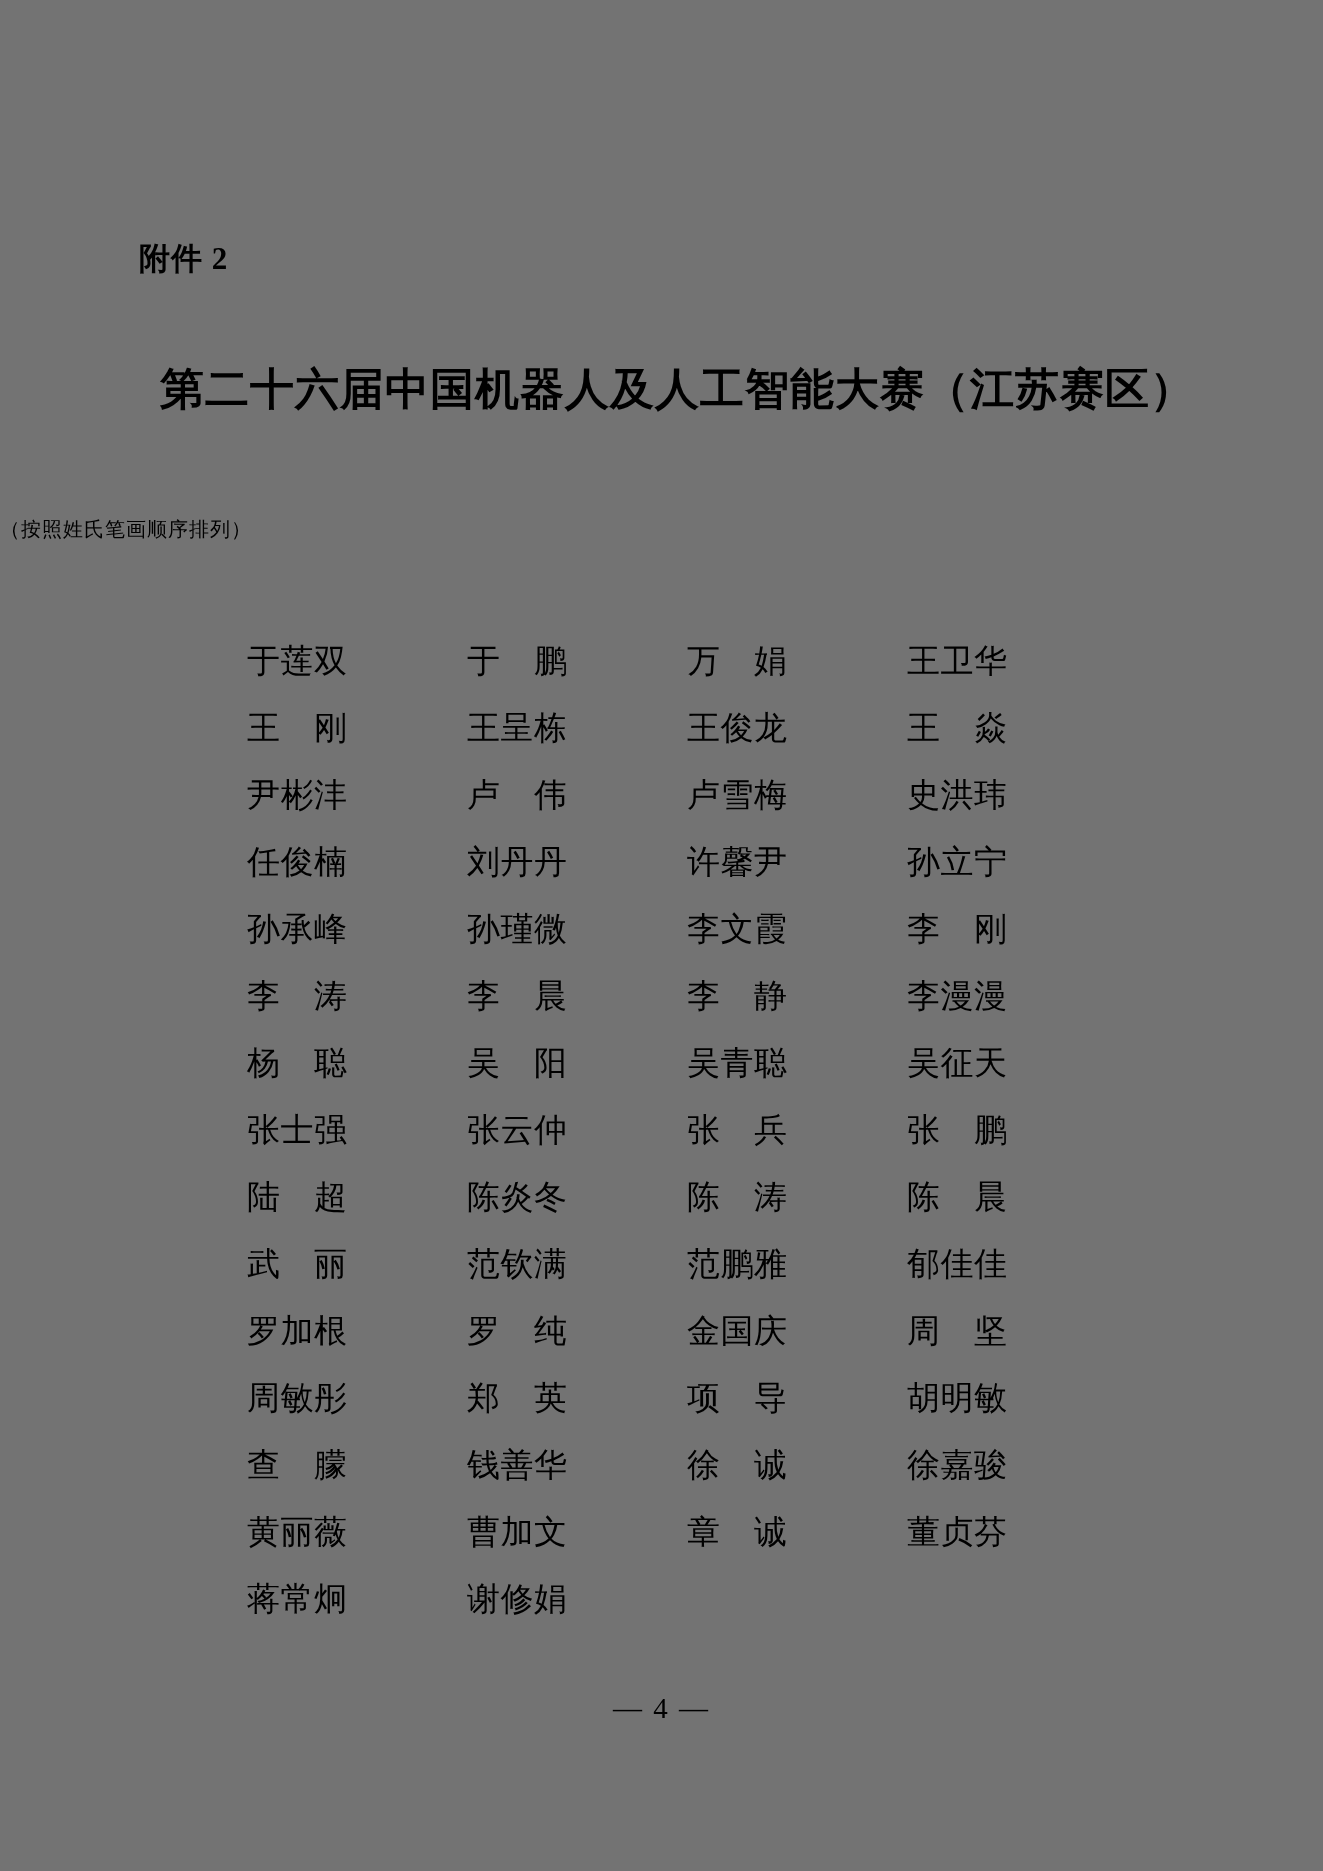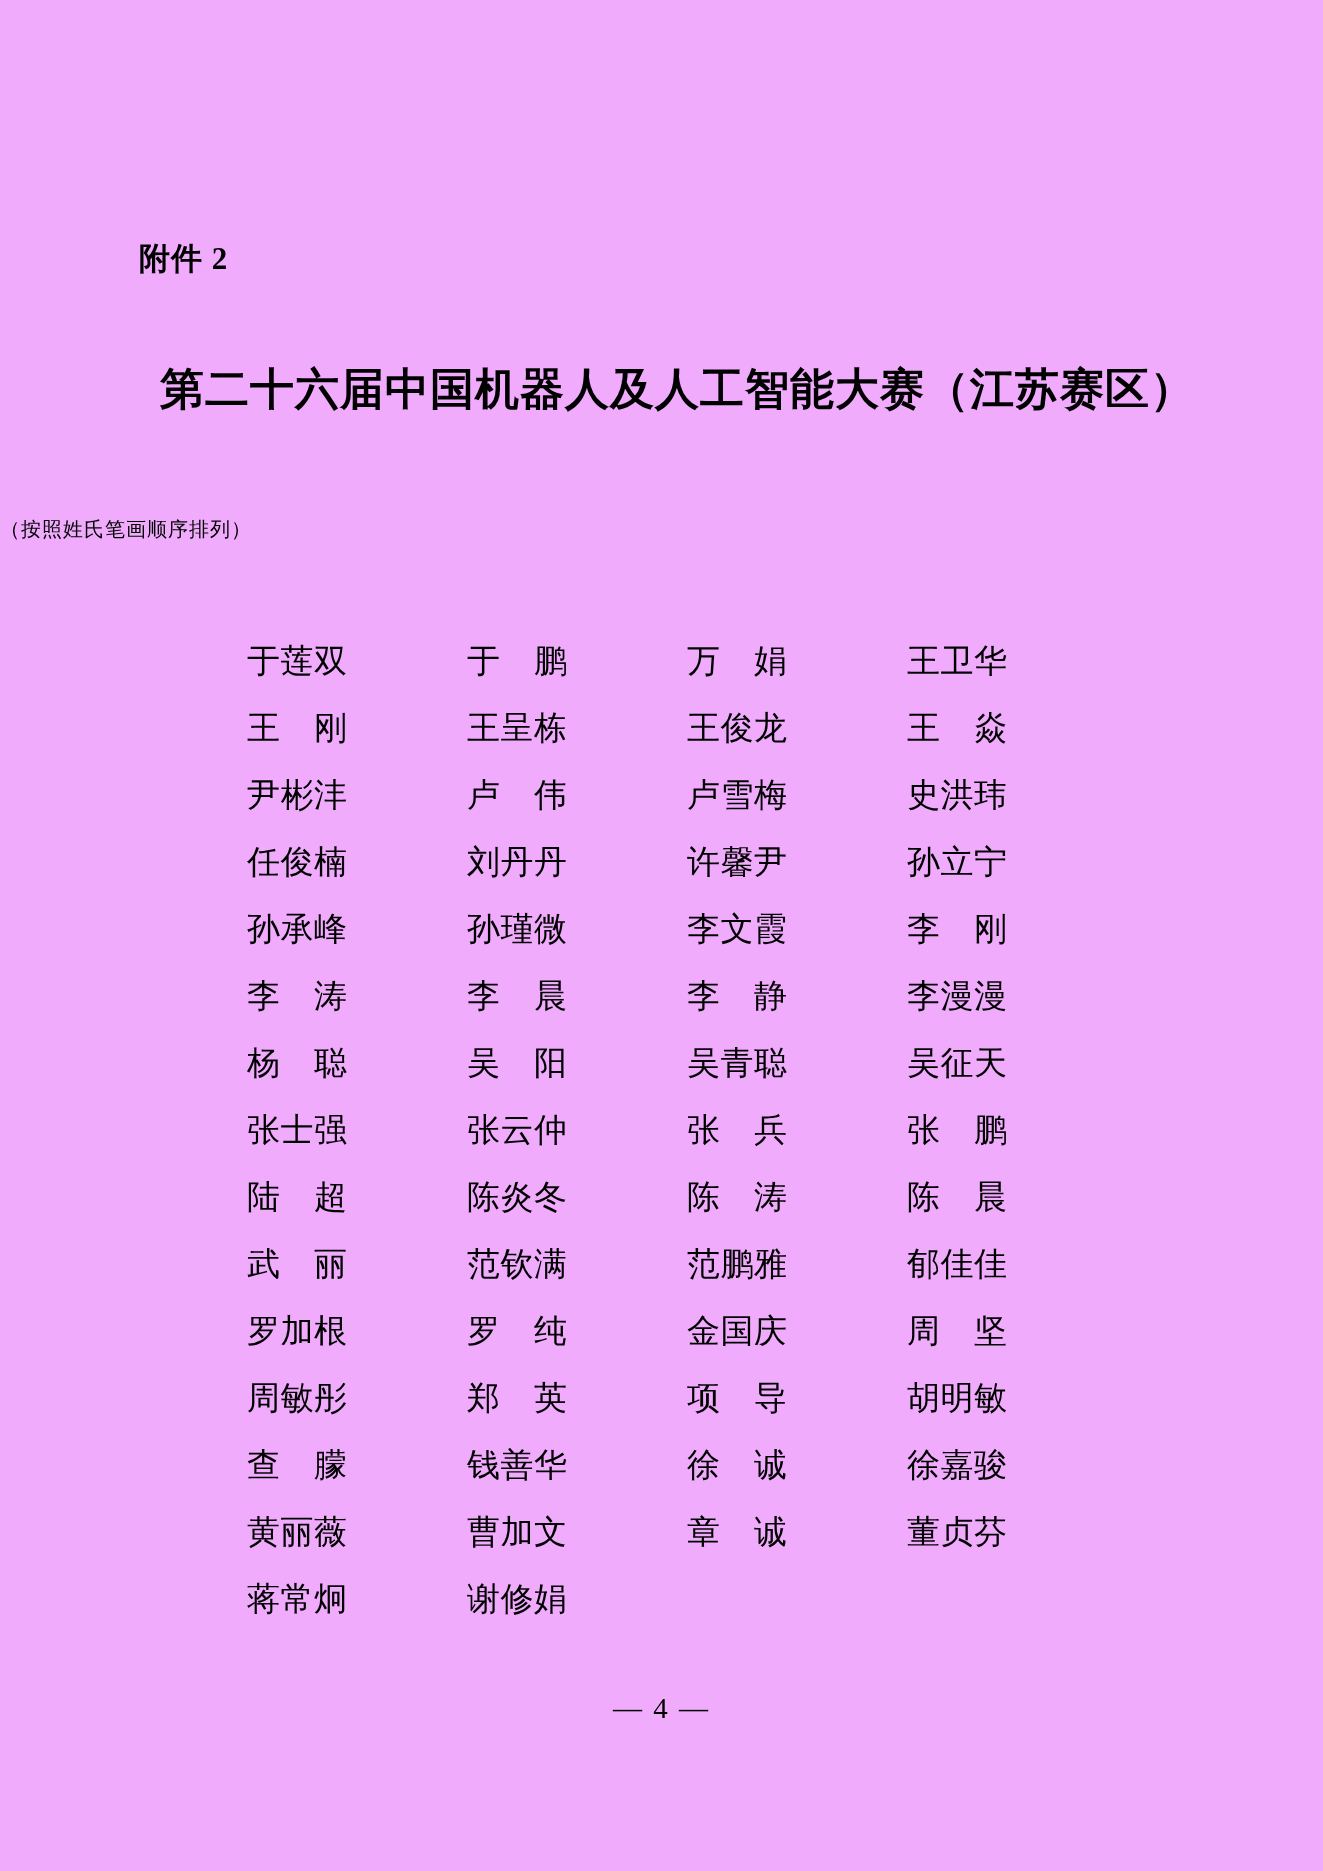--- a/index.html
+++ b/index.html
@@ -5,21 +5,21 @@
   html, body {
     margin: 0;
     padding: 0;
     background: #e8e8e8;
   }
   .page {
     position: relative;
     width: 1323px;
     height: 1871px;
     margin: 0 auto;
-    background: #f0abfc;
+    background: #737373;
     color: #000000;
     font-family: "Liberation Serif", "DejaVu Serif", serif;
     overflow: hidden;
   }
   .attachment-label {
     position: absolute;
     left: 139px;
     top: 238px;
     font-size: 31px;
     font-weight: 700;

